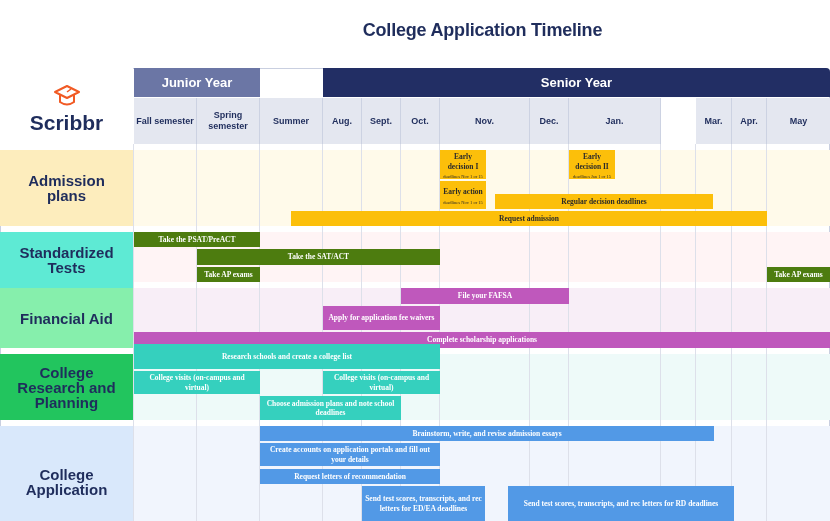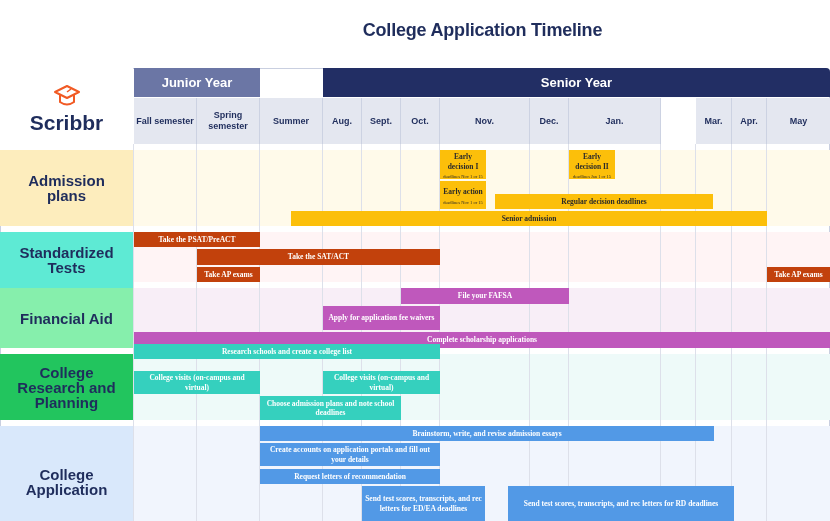--- a/index.html
+++ b/index.html
@@ -9,21 +9,21 @@
   .logo-cell { position: absolute; left: 0; top: 68px; width: 133px; height: 82px; background: #fff; display: flex; flex-direction: column; align-items: center; justify-content: center; }
   .logo-text { font-size: 21px; font-weight: bold; color: #1f2d5c; margin-top: 2px; }
   .year-junior { position: absolute; left: 134px; top: 68px; width: 126px; height: 29px; background: #6b76a5; color: #fff; font-weight: bold; font-size: 13px; display: flex; align-items: center; justify-content: center; }
   .year-senior { position: absolute; left: 323px; top: 68px; width: 507px; height: 29px; background: #222e64; color: #fff; font-weight: bold; font-size: 13px; display: flex; align-items: center; justify-content: center; border-radius: 0 4px 0 0; }
   .month { position: absolute; top: 98px; height: 46px; background: #e4e7f0; color: #1f2d5c; font-size: 9px; font-weight: bold; display: flex; align-items: center; justify-content: center; text-align: center; line-height: 11px; border-right: 1px solid #ccd2e2; }
   .cat { position: absolute; left: 0; width: 133px; display: flex; align-items: center; justify-content: center; text-align: center; font-size: 15px; font-weight: bold; color: #1f2d5c; line-height: 15px; padding: 0 8px; }
   .band { position: absolute; left: 134px; width: 696px; }
   .vline { position: absolute; top: 144px; width: 1px; height: 377px; background: #dde0ea; }
   .bar { position: absolute; display: flex; align-items: center; justify-content: center; text-align: center; font-size: 7.5px; font-weight: bold; line-height: 9.5px; padding: 0 3px; font-family: Liberation Serif, serif; }
   .y { background: #fcbf0a; color: #2a2a2a; }
-  .r { background: #c2410c; color: #fff; }
+  .r { background: #4d7c0f; color: #fff; }
   .p { background: #bf58bc; color: #fff; }
   .t { background: #35d0be; color: #fff; }
   .b { background: #5299e6; color: #fff; }
   .ed { flex-direction: column; padding-top: 2px; }
   .ed .small { font-size: 4.5px; font-weight: normal; line-height: 5px; margin-top: 3px; }
 </style>
 </head>
 <body>
 
 <div class="title">College Application Timeline</div>
@@ -91,32 +91,32 @@
 </div>
 <div class="bar y ed" style="left:569px;top:150px;width:46px;height:29px">
   <span>Early decision II</span>
   <span class="small">deadlines Jan 1 or 15</span>
 </div>
 <div class="bar y ed" style="left:440px;top:181px;width:46px;height:28px">
   <span>Early action</span>
   <span class="small">deadlines Nov 1 or 15</span>
 </div>
 <div class="bar y" style="left:495px;top:194px;width:218px;height:15px">Regular decision deadlines</div>
-<div class="bar y" style="left:291px;top:211px;width:476px;height:15px">Senior admission</div>
+<div class="bar y" style="left:291px;top:211px;width:476px;height:15px">Request admission</div>
 
 <div class="bar r" style="left:134px;top:232px;width:126px;height:15px">Take the PSAT/PreACT</div>
 <div class="bar r" style="left:197px;top:249px;width:243px;height:16px">Take the SAT/ACT</div>
 <div class="bar r" style="left:197px;top:267px;width:63px;height:15px">Take AP exams</div>
 <div class="bar r" style="left:767px;top:267px;width:63px;height:15px">Take AP exams</div>
 
 <div class="bar p" style="left:401px;top:288px;width:168px;height:16px">File your FAFSA</div>
 <div class="bar p" style="left:323px;top:306px;width:117px;height:24px">Apply for application fee waivers</div>
 <div class="bar p" style="left:134px;top:332px;width:696px;height:16px">Complete scholarship applications</div>
 
-<div class="bar t" style="left:134px;top:344px;width:306px;height:15px">Research schools and create a college list</div>
+<div class="bar t" style="left:134px;top:344px;width:306px;height:25px">Research schools and create a college list</div>
 <div class="bar t" style="left:134px;top:371px;width:126px;height:23px">College visits (on-campus and virtual)</div>
 <div class="bar t" style="left:323px;top:371px;width:117px;height:23px">College visits (on-campus and virtual)</div>
 <div class="bar t" style="left:260px;top:396px;width:141px;height:24px">Choose admission plans and note school deadlines</div>
 
 <div class="bar b" style="left:260px;top:426px;width:454px;height:15px">Brainstorm, write, and revise admission essays</div>
 <div class="bar b" style="left:260px;top:443px;width:180px;height:23px">Create accounts on application portals and fill out your details</div>
 <div class="bar b" style="left:260px;top:469px;width:180px;height:15px">Request letters of recommendation</div>
 <div class="bar b" style="left:362px;top:486px;width:123px;height:35px">Send test scores, transcripts, and rec letters for ED/EA deadlines</div>
 <div class="bar b" style="left:508px;top:486px;width:226px;height:35px">Send test scores, transcripts, and rec letters for RD deadlines</div>
 

